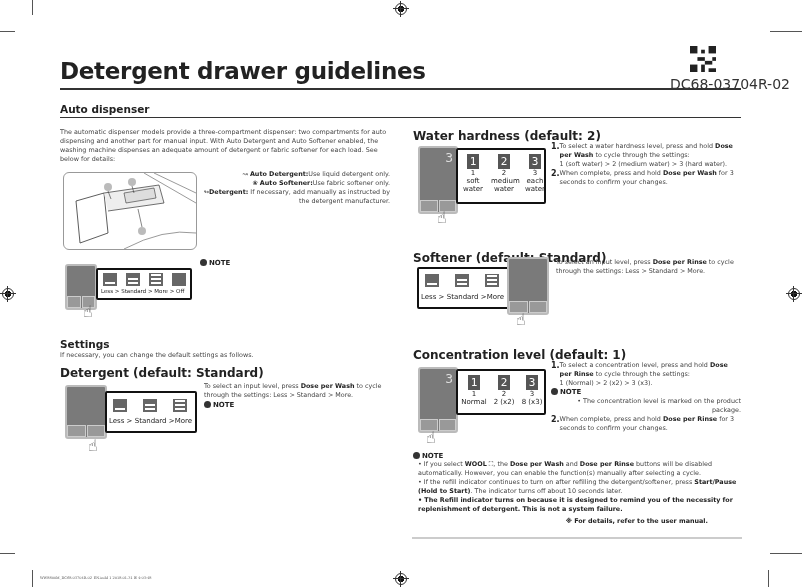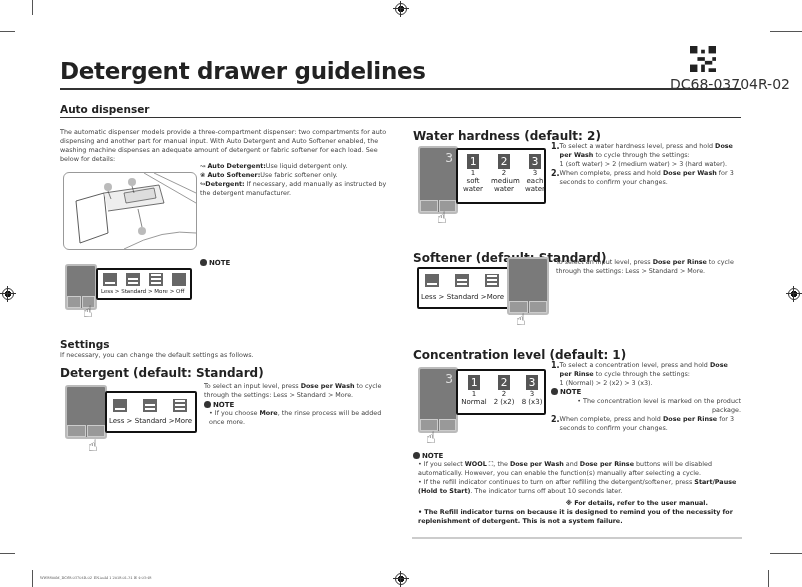--- a/index.html
+++ b/index.html
@@ -79,21 +79,21 @@
     <path d="M60 76 Q100 55 132 60" fill="none" stroke="#555" stroke-width="0.6"></path>
     <circle cx="44" cy="14" r="4" fill="#bbb"></circle>
       <circle cx="68" cy="9" r="4" fill="#bbb"></circle>
       <circle cx="78" cy="58" r="4" fill="#bbb"></circle>
     <line x1="44" y1="18" x2="47" y2="26" stroke="#333" stroke-width="0.6"></line>
     <line x1="68" y1="13" x2="70" y2="20" stroke="#333" stroke-width="0.6"></line>
     <line x1="78" y1="54" x2="74" y2="36" stroke="#333" stroke-width="0.6"></line>
   </svg>
 </div>
 
-<div class="abs body" style="left:200px;top:162px;width:190px;">
+<div class="abs body" style="left:200px;top:170px;width:190px;text-align:right;">
   <div><span>↝</span> <b>Auto Detergent:</b><span>Use liquid detergent only.</span></div>
   <div><span>❀</span> <b>Auto Softener:</b><span>Use fabric softener only.</span></div>
   <div><span>↬</span><b>Detergent:</b><span> If necessary, add manually as instructed by the detergent manufacturer.</span></div>
 </div>
 
 <div class="abs panel" style="left:65px;top:264px;width:28px;height:42px;">
     <div class="btns">
       <span></span>
       <span></span>
     </div>
@@ -153,21 +153,20 @@
     <span>Less</span> &gt; <span>Standard</span> &gt;<span>More</span>
   </div>
 </div>
 <div class="abs hand" style="left:88px;top:436px;">☝</div>
 
 <div class="abs body" style="left:204px;top:382px;width:190px;">
   <span>To select an input level, press </span><b>Dose per Wash</b><span> to cycle through the settings: Less &gt; Standard &gt; More.</span>
 </div>
 <div class="abs" style="left:204px;top:401px;width:190px;">
   <div class="note-hd"><span class="note-ic"></span><span>NOTE</span></div>
-  <div class="body" style="padding-left:5px;">• <span>If you choose </span><b>More</b><span>, the rinse process will be added once more.</span></div>
 </div>
 
 <div class="abs sub" style="left:413px;top:129px;">Water hardness (default: 2)</div>
 <div class="abs panel" style="left:418px;top:146px;width:36px;height:64px;">
   <span style="position:absolute;right:3px;top:2px;color:#ddd;font-size:13px;font-family:'DejaVu Sans Mono',monospace;">3</span>
   <div class="btns">
       <span></span>
       <span></span>
     </div>
 </div>
@@ -249,18 +248,18 @@
   <div style="display:flex;">
       <span class="num">2.</span>
       <div><span>When complete, press and hold </span><b>Dose per Rinse</b><span> for 3 seconds to confirm your changes.</span></div>
     </div>
 </div>
 
 <div class="abs" style="left:413px;top:452px;width:330px;">
   <div class="note-hd"><span class="note-ic"></span><span>NOTE</span></div>
   <div class="body" style="padding-left:5px;">• <span>If you select </span><b>WOOL</b> <span>⛶</span><span>, the </span><b>Dose per Wash</b><span> and </span><b>Dose per Rinse</b><span> buttons will be disabled automatically. However, you can enable the function(s) manually after selecting a cycle.</span></div>
   <div class="body" style="padding-left:5px;">• <span>If the refill indicator continues to turn on after refilling the detergent/softener, press </span><b>Start/Pause (Hold to Start)</b><span>. The indicator turns off about 10 seconds later.</span></div>
+  <div class="body" style="padding-left:5px;font-weight:bold;color:#222;">• <span>The Refill indicator turns on because it is designed to remind you of the necessity for replenishment of detergent. This is not a system failure.</span></div>
   <div class="body" style="text-align:right;font-weight:bold;color:#222;margin-top:3px;padding-right:35px;">※ For details, refer to the user manual.</div>
-  <div class="body" style="padding-left:5px;font-weight:bold;color:#222;">• <span>The Refill indicator turns on because it is designed to remind you of the necessity for replenishment of detergent. This is not a system failure.</span></div>
 </div>
 <div class="abs bottom-rule"></div>
 
 <div class="abs footer">WW8800M_DC68-03704R-02_EN.indd   1   2018-01-31   ☒ 4:03:48</div>
 
 </body></html>

